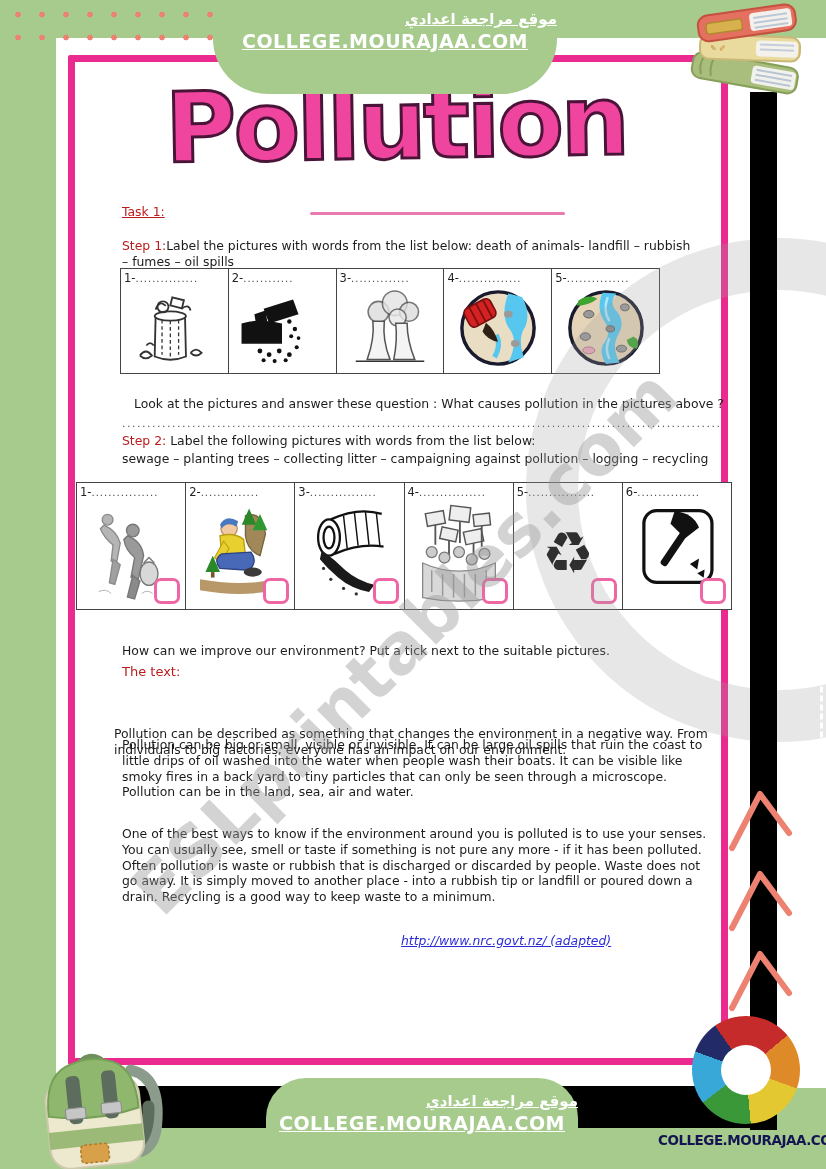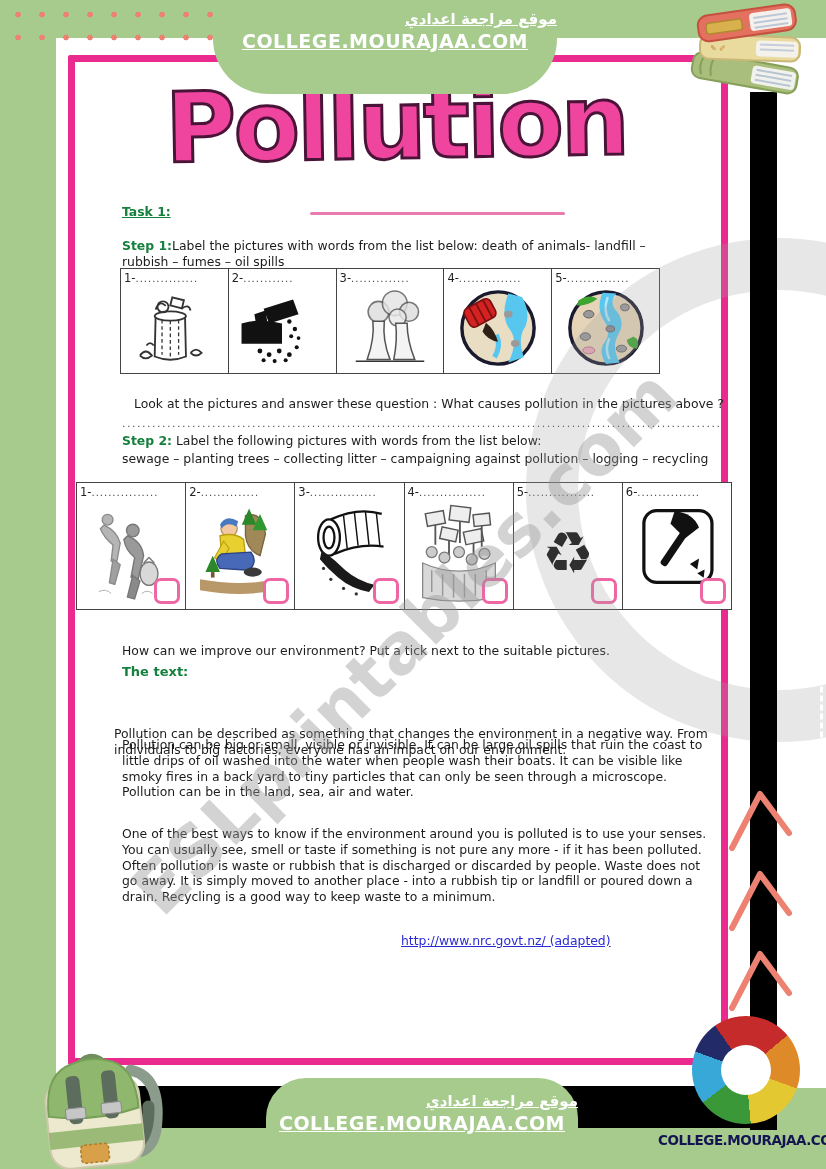--- a/index.html
+++ b/index.html
@@ -21,21 +21,21 @@
   .tab-top{left:213px;top:0;width:344px;height:94px;border-radius:0 0 55px 55px;}
   .tab-bottom{left:266px;top:1078px;width:312px;height:91px;border-radius:40px 40px 0 0;}
   .site-ar{display:block;margin-top:10px;color:#fff;font-weight:bold;font-size:15px;text-decoration:underline;text-align:right;}
   .site-en{display:block;margin-top:2px;color:#fff;font-weight:bold;font-size:19px;letter-spacing:.5px;text-decoration:underline;}
   
   .title{position:absolute;left:30px;top:30px;width:620px;text-align:center;
          font-size:97px;font-weight:bold;letter-spacing:-3px;color:#f0459e;
          -webkit-text-stroke:3px #4a1438;transform:rotate(-1deg);}
   
   .t{position:absolute;font-size:12.4px;line-height:15.8px;color:#1c1c1c;}
-  .pinklabel{color:#15803d;font-weight:bold;}
+  .pinklabel{color:#b91c1c;font-weight:normal;}
   .underl{text-decoration:underline;}
   .pink-line{position:absolute;left:254px;top:174px;width:255px;height:3px;background:#e87ab0;border-radius:2px;}
   .answer-line{position:absolute;left:66px;top:379px;width:600px;font-size:11px;color:#555;letter-spacing:1.5px;overflow:hidden;white-space:nowrap;}
   .link{color:#2b2bd5;text-decoration:underline;cursor:pointer;}
   
   .ptable{position:absolute;display:flex;border:1px solid #444;background:#fff;}
   .ptable1{left:64px;top:230px;width:538px;height:104px;}
   .ptable2{left:20px;top:444px;width:654px;height:126px;}
   .cell{flex:1;position:relative;border-right:1px solid #444;overflow:hidden;}
   .cell:last-child{border-right:none;}
@@ -289,21 +289,21 @@
         </div>
         <div class="tick"></div>
       </div>
     </div>
 
     <div class="t" style="left:66px;top:605px;width:600px;">How can we improve our environment? Put a tick next to the suitable pictures.</div>
     <div class="t pinklabel" style="left:66px;top:626px;font-size:13px;">The text:</div>
     <div class="t" style="left:58px;top:646px;width:594px;margin-top:42px;">Pollution can be described as something that changes the environment in a negative way. From individuals to big factories, everyone has an impact on our environment.</div>
     <div class="t" style="left:66px;top:699px;width:594px;">Pollution can be big or small, visible or invisible. It can be large oil spills that ruin the coast to little drips of oil washed into the water when people wash their boats. It can be visible like smoky fires in a back yard to tiny particles that can only be seen through a microscope. Pollution can be in the land, sea, air and water.</div>
     <div class="t" style="left:66px;top:788px;width:596px;">One of the best ways to know if the environment around you is polluted is to use your senses. You can usually see, smell or taste if something is not pure any more - if it has been polluted. Often pollution is waste or rubbish that is discharged or discarded by people. Waste does not go away. It is simply moved to another place - into a rubbish tip or landfill or poured down a drain. Recycling is a good way to keep waste to a minimum.</div>
-    <div class="t link" style="left:345px;top:895px;">http://www.nrc.govt.nz/ (adapted)</div>
+    <div class="t link" style="left:345px;top:895px;font-style:italic;">http://www.nrc.govt.nz/ (adapted)</div>
 
     <div class="wm-text">ESLprintables.com</div>
     <div class="wm-circle"></div>
   </div>
 
   <div class="dots"></div>
   <div class="white-dash"></div>
 
   <svg class="chevron" style="top:786px;">
       <polyline points="5,62 33,8 62,47" fill="none" stroke="#ee8272" stroke-width="6" stroke-linejoin="round" stroke-linecap="round"></polyline>

